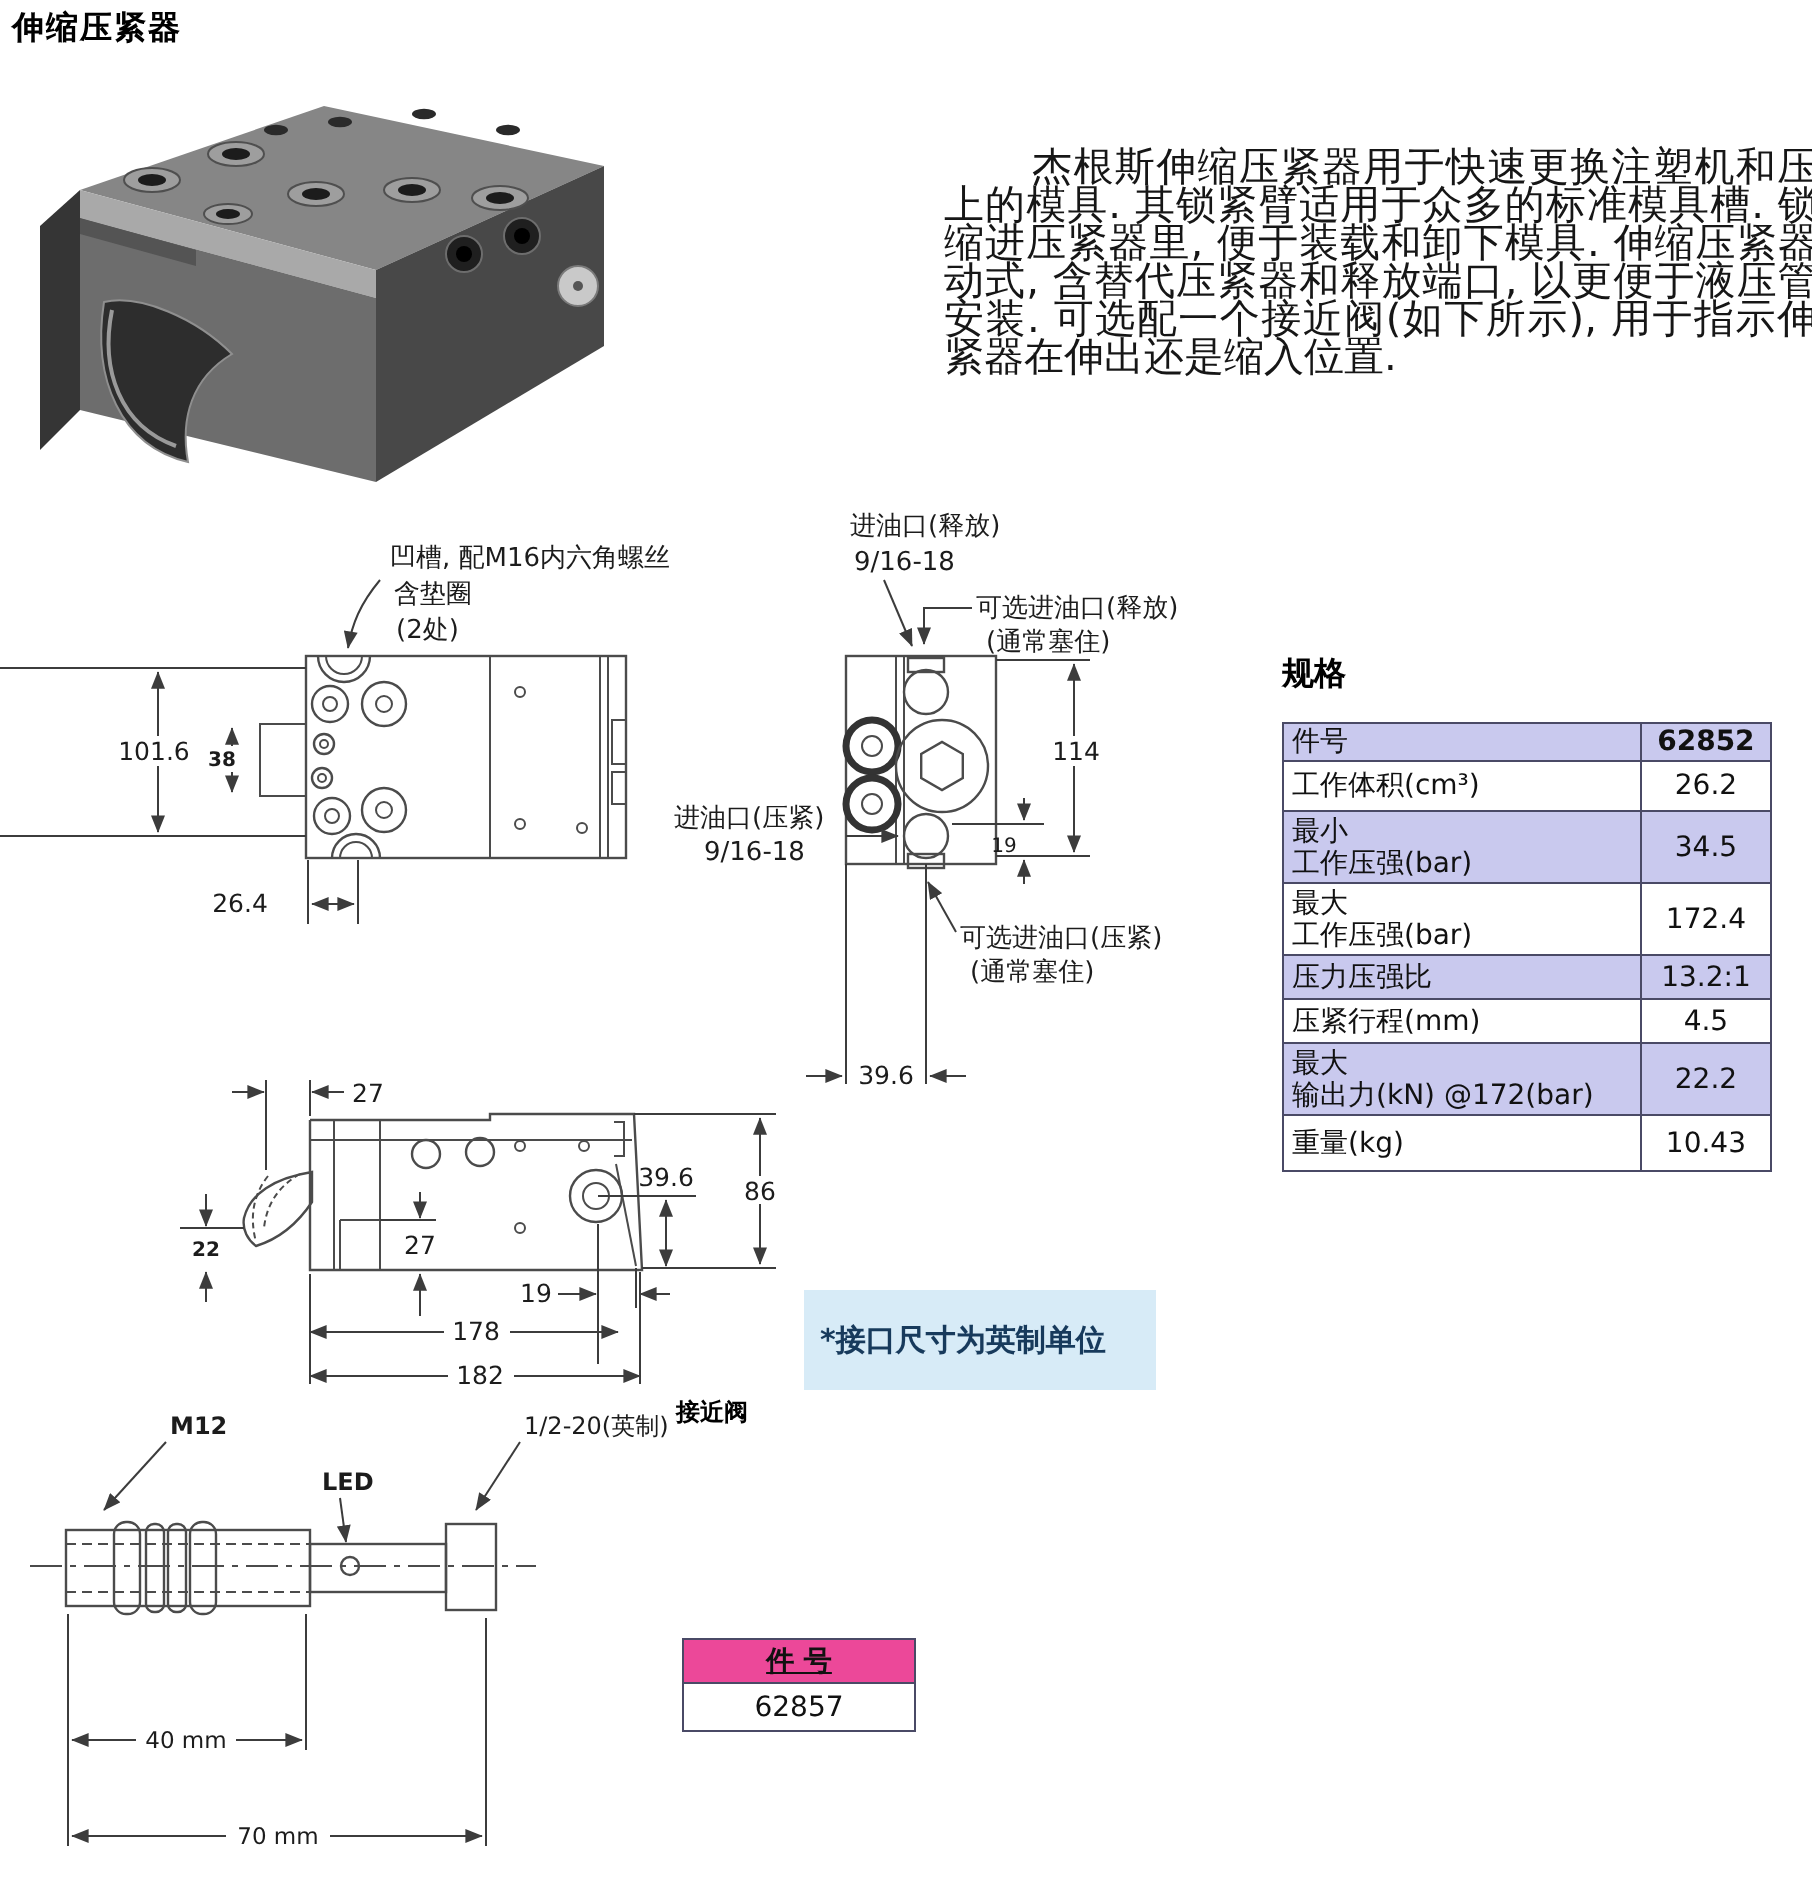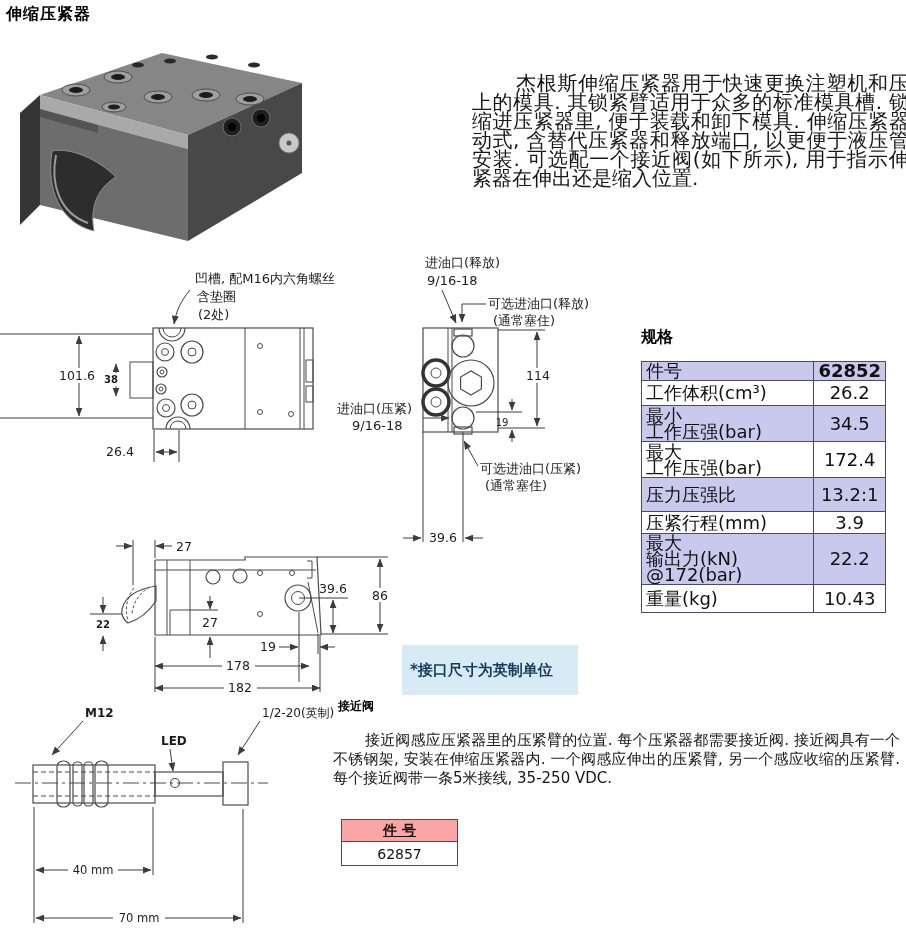--- a/index.html
+++ b/index.html
@@ -4,35 +4,35 @@
 <style>
   html,body{margin:0;padding:0;background:#ffffff;}
   #canvas{position:relative;width:906px;height:941px;background:#fff;overflow:hidden;
           font-family:"DejaVu Sans",sans-serif;color:#111;}
   .abs{position:absolute;}
   #page-title{left:6px;top:4px;font-size:16px;font-weight:bold;letter-spacing:1px;color:#000;}
   #intro{left:428px;top:74px;width:478px;font-size:20px;line-height:19px;
          text-align:justify;text-indent:44px;color:#161616;margin-left:44px;}
   #specs-heading{left:641px;top:327px;font-size:16px;font-weight:bold;color:#000;}
   table{border-collapse:collapse;}
-  #specs-table{left:641px;top:361px;width:245px;font-size:18px;}
+  #specs-table{left:641px;top:361px;width:245px;font-size:14px;}
   #specs-table td,#specs-table th{border:1px solid #4a4a66;padding:1px 4px;line-height:16px;}
   #specs-table .lab{text-align:left;font-weight:normal;white-space:pre-line;width:182px;}
   #specs-table .val{text-align:center;width:57px;}
   #specs-table tr.shade td,#specs-table tr.shade th{background:#c9c9ee;}
   #specs-table th{font-weight:bold;}
   #note-box{left:402px;top:645px;width:176px;height:50px;background:#d7ebf7;
             box-sizing:border-box;display:flex;align-items:center;padding-left:8px;
             font-size:15px;font-weight:bold;color:#173a5c;}
   #valve-heading{left:338px;top:698px;font-size:12px;font-weight:bold;color:#000;}
   #valve-para{left:333px;top:731px;width:567px;font-size:15px;line-height:19px;
               text-align:justify;text-indent:32px;color:#161616;}
   #valve-table{left:341px;top:819px;width:117px;font-size:14px;}
   #valve-table th,#valve-table td{border:1px solid #4a4a66;text-align:center;}
-  #valve-table th{background:#fca5a5;height:19px;font-weight:bold;text-decoration:underline;}
+  #valve-table th{background:#ec4899;height:19px;font-weight:bold;text-decoration:underline;}
   #valve-table td{height:21px;}
   svg{display:block;}
   svg text{font-family:"DejaVu Sans",sans-serif;fill:#1c1c1c;}
   .ln{stroke:#4b4b4b;stroke-width:1.2;fill:none;}
   .thin{stroke:#4b4b4b;stroke-width:1;fill:none;}
   .dim{stroke:#3c3c3c;stroke-width:1;fill:none;}
   .wbg{fill:#ffffff;stroke:none;}
   .cjk{font-size:13px;}
   .num{font-size:12.5px;}
 </style>
@@ -296,46 +296,45 @@
       <tr class="shade" style="height:36px">
         <td class="lab">最小
 工作压强(bar)</td>
         <td class="val">34.5</td>
       </tr>
       <tr style="height:36px">
         <td class="lab">最大
 工作压强(bar)</td>
         <td class="val">172.4</td>
       </tr>
-      <tr class="shade" style="height:34px">
+      <tr class="shade" style="height:22px">
         <td class="lab">压力压强比</td>
         <td class="val">13.2:1</td>
       </tr>
       <tr style="height:22px">
         <td class="lab">压紧行程(mm)</td>
-        <td class="val">3.9</td>
+        <td class="val">4.5</td>
       </tr>
       <tr class="shade" style="height:36px">
         <td class="lab">最大
 输出力(kN) @172(bar)</td>
         <td class="val">22.2</td>
       </tr>
       <tr style="height:28px">
         <td class="lab">重量(kg)</td>
         <td class="val">10.43</td>
       </tr>
     </tbody>
   </table>
 
   <div id="note-box" class="abs">
     <span>*接口尺寸为英制单位</span>
   </div>
 
   <div id="valve-heading" class="abs">接近阀</div>
-  <div id="valve-para" class="abs">接近阀感应压紧器里的压紧臂的位置. 每个压紧器都需要接近阀. 接近阀具有一个不锈钢架, 安装在伸缩压紧器内. 一个阀感应伸出的压紧臂, 另一个感应收缩的压紧臂. 每个接近阀带一条5米接线, 35-250 VDC.</div>
 
   <table id="valve-table" class="abs">
     <tbody>
       <tr>
         <th>件 号</th>
       </tr>
       <tr>
         <td>62857</td>
       </tr>
     </tbody>

